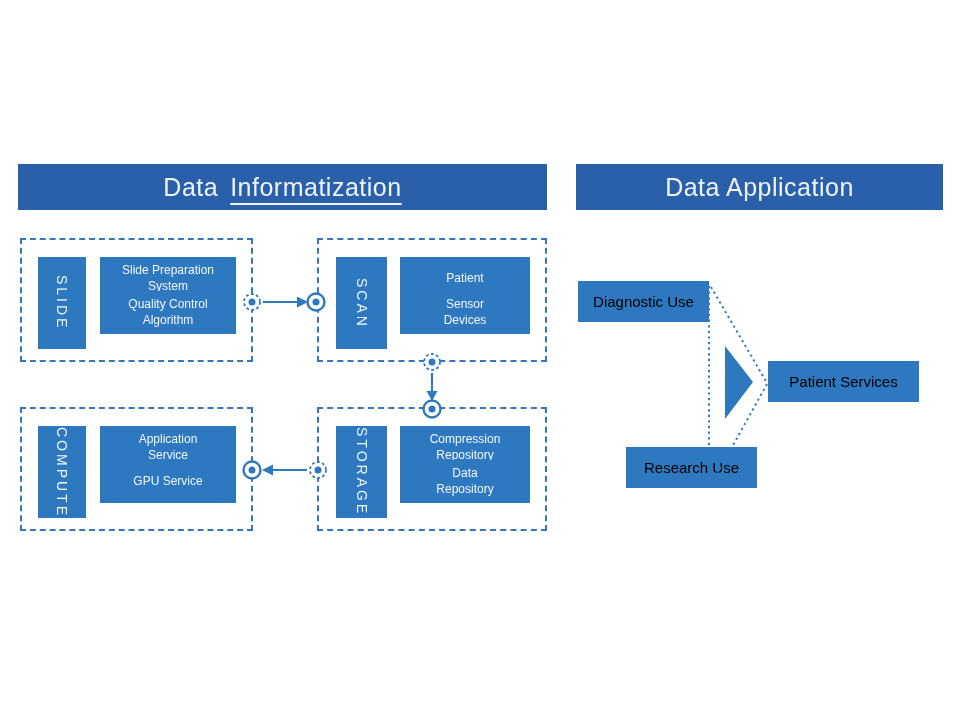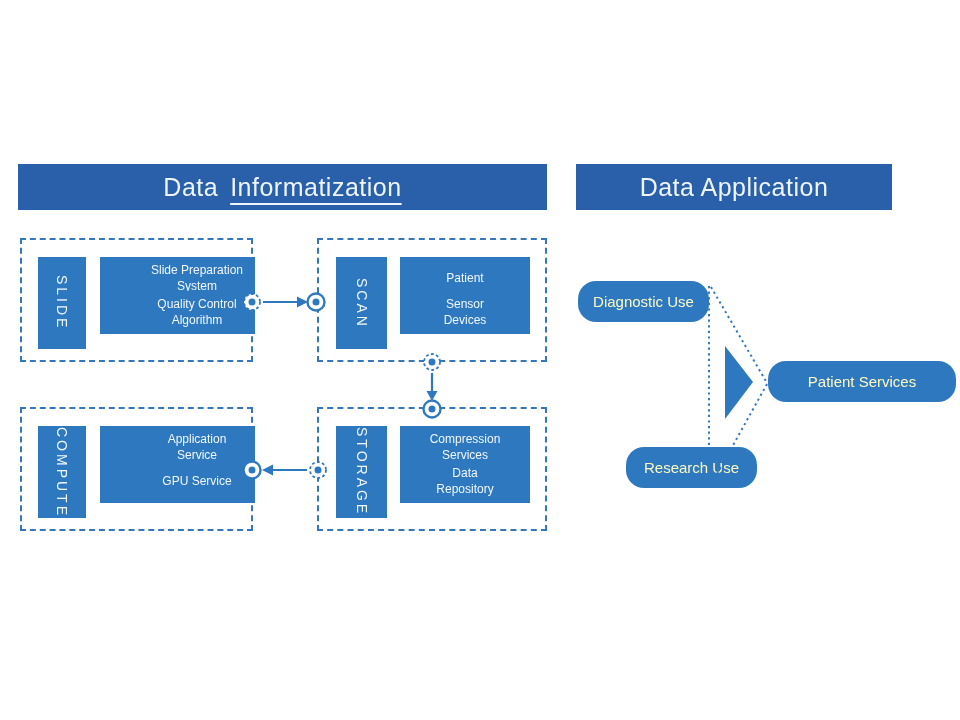--- a/index.html
+++ b/index.html
@@ -26,41 +26,41 @@
     position:absolute;background:#2e78c0;color:#f2f7fc;
     writing-mode:vertical-rl;display:flex;align-items:center;justify-content:center;
     font-size:14px;letter-spacing:3px;text-align:center;
   }
   .node{
     position:absolute;height:43px;background:#2e78c0;color:#f2f7fc;
     display:flex;align-items:center;justify-content:center;text-align:center;
     font-size:12px;line-height:1.3;white-space:pre-line;
   }
   .g1 .vlabel{left:16px;top:17px;width:48px;height:92px;}
-  .g1 .node{left:78px;width:116px;padding-left:39px;}
+  .g1 .node{left:78px;width:136px;}
   .g2 .vlabel{left:17px;top:17px;width:51px;height:92px;}
   .g2 .node{left:81px;width:130px;}
   .node.r1{top:17px;}
   .node.r2{top:51px;}
   .usebox{
-    position:absolute;height:41px;background:#2e78c0;color:#fef9c3;
-    display:flex;align-items:center;justify-content:center;font-size:15px;border-radius:18px;
+    position:absolute;height:41px;background:#2e78c0;color:#000000;
+    display:flex;align-items:center;justify-content:center;font-size:15px;
   }
   #connector-layer{position:absolute;left:0;top:0;width:960px;height:720px;pointer-events:none;}
 </style>
 </head>
 <body>
 
 <div id="canvas">
 
   <div class="banner" style="left:18px;top:164px;width:529px;">
     <span class="w1">Data</span>
     <span class="wavy">Informatization</span>
   </div>
-  <div class="banner" style="left:576px;top:164px;width:316px;">
+  <div class="banner" style="left:576px;top:164px;width:367px;">
     <span>Data Application</span>
   </div>
 
   <div class="group g1" style="left:20px;top:238px;width:233px;height:124px;">
     <div class="vlabel">SLIDE</div>
     <div class="node r1">Slide Preparation
 System</div>
     <div class="node r2">Quality Control
 Algorithm</div>
   </div>
@@ -75,28 +75,28 @@
   <div class="group g1" style="left:20px;top:407px;width:233px;height:124px;">
     <div class="vlabel">COMPUTE</div>
     <div class="node r1">Application
 Service</div>
     <div class="node r2">GPU Service</div>
   </div>
 
   <div class="group g2" style="left:317px;top:407px;width:230px;height:124px;">
     <div class="vlabel">STORAGE</div>
     <div class="node r1">Compression
-Services</div>
+Repository</div>
     <div class="node r2">Data
 Repository</div>
   </div>
 
   <div class="usebox" style="left:578px;top:281px;width:131px;">Diagnostic Use</div>
   <div class="usebox" style="left:578px;top:447px;width:131px;margin-left:48px;">Research Use</div>
-  <div class="usebox" style="left:768px;top:361px;width:188px;">Patient Services</div>
+  <div class="usebox" style="left:768px;top:361px;width:151px;">Patient Services</div>
 
   <svg id="connector-layer" viewBox="0 0 960 720" xmlns="http://www.w3.org/2000/svg">
 
     <g stroke="#2e78c0" fill="#2e78c0">
       <circle cx="252" cy="302" r="8" fill="#ffffff" stroke-width="1.8" stroke-dasharray="2.8 2.4"></circle>
       <circle cx="252" cy="302" r="3.5" stroke="none"></circle>
       <line x1="263" y1="302" x2="297" y2="302" stroke-width="2.2"></line>
       <polygon points="297,296.5 308,302 297,307.5" stroke="none"></polygon>
       <circle cx="316" cy="302" r="8.5" fill="#ffffff" stroke-width="2.4"></circle>
       <circle cx="316" cy="302" r="3.5" stroke="none"></circle>

